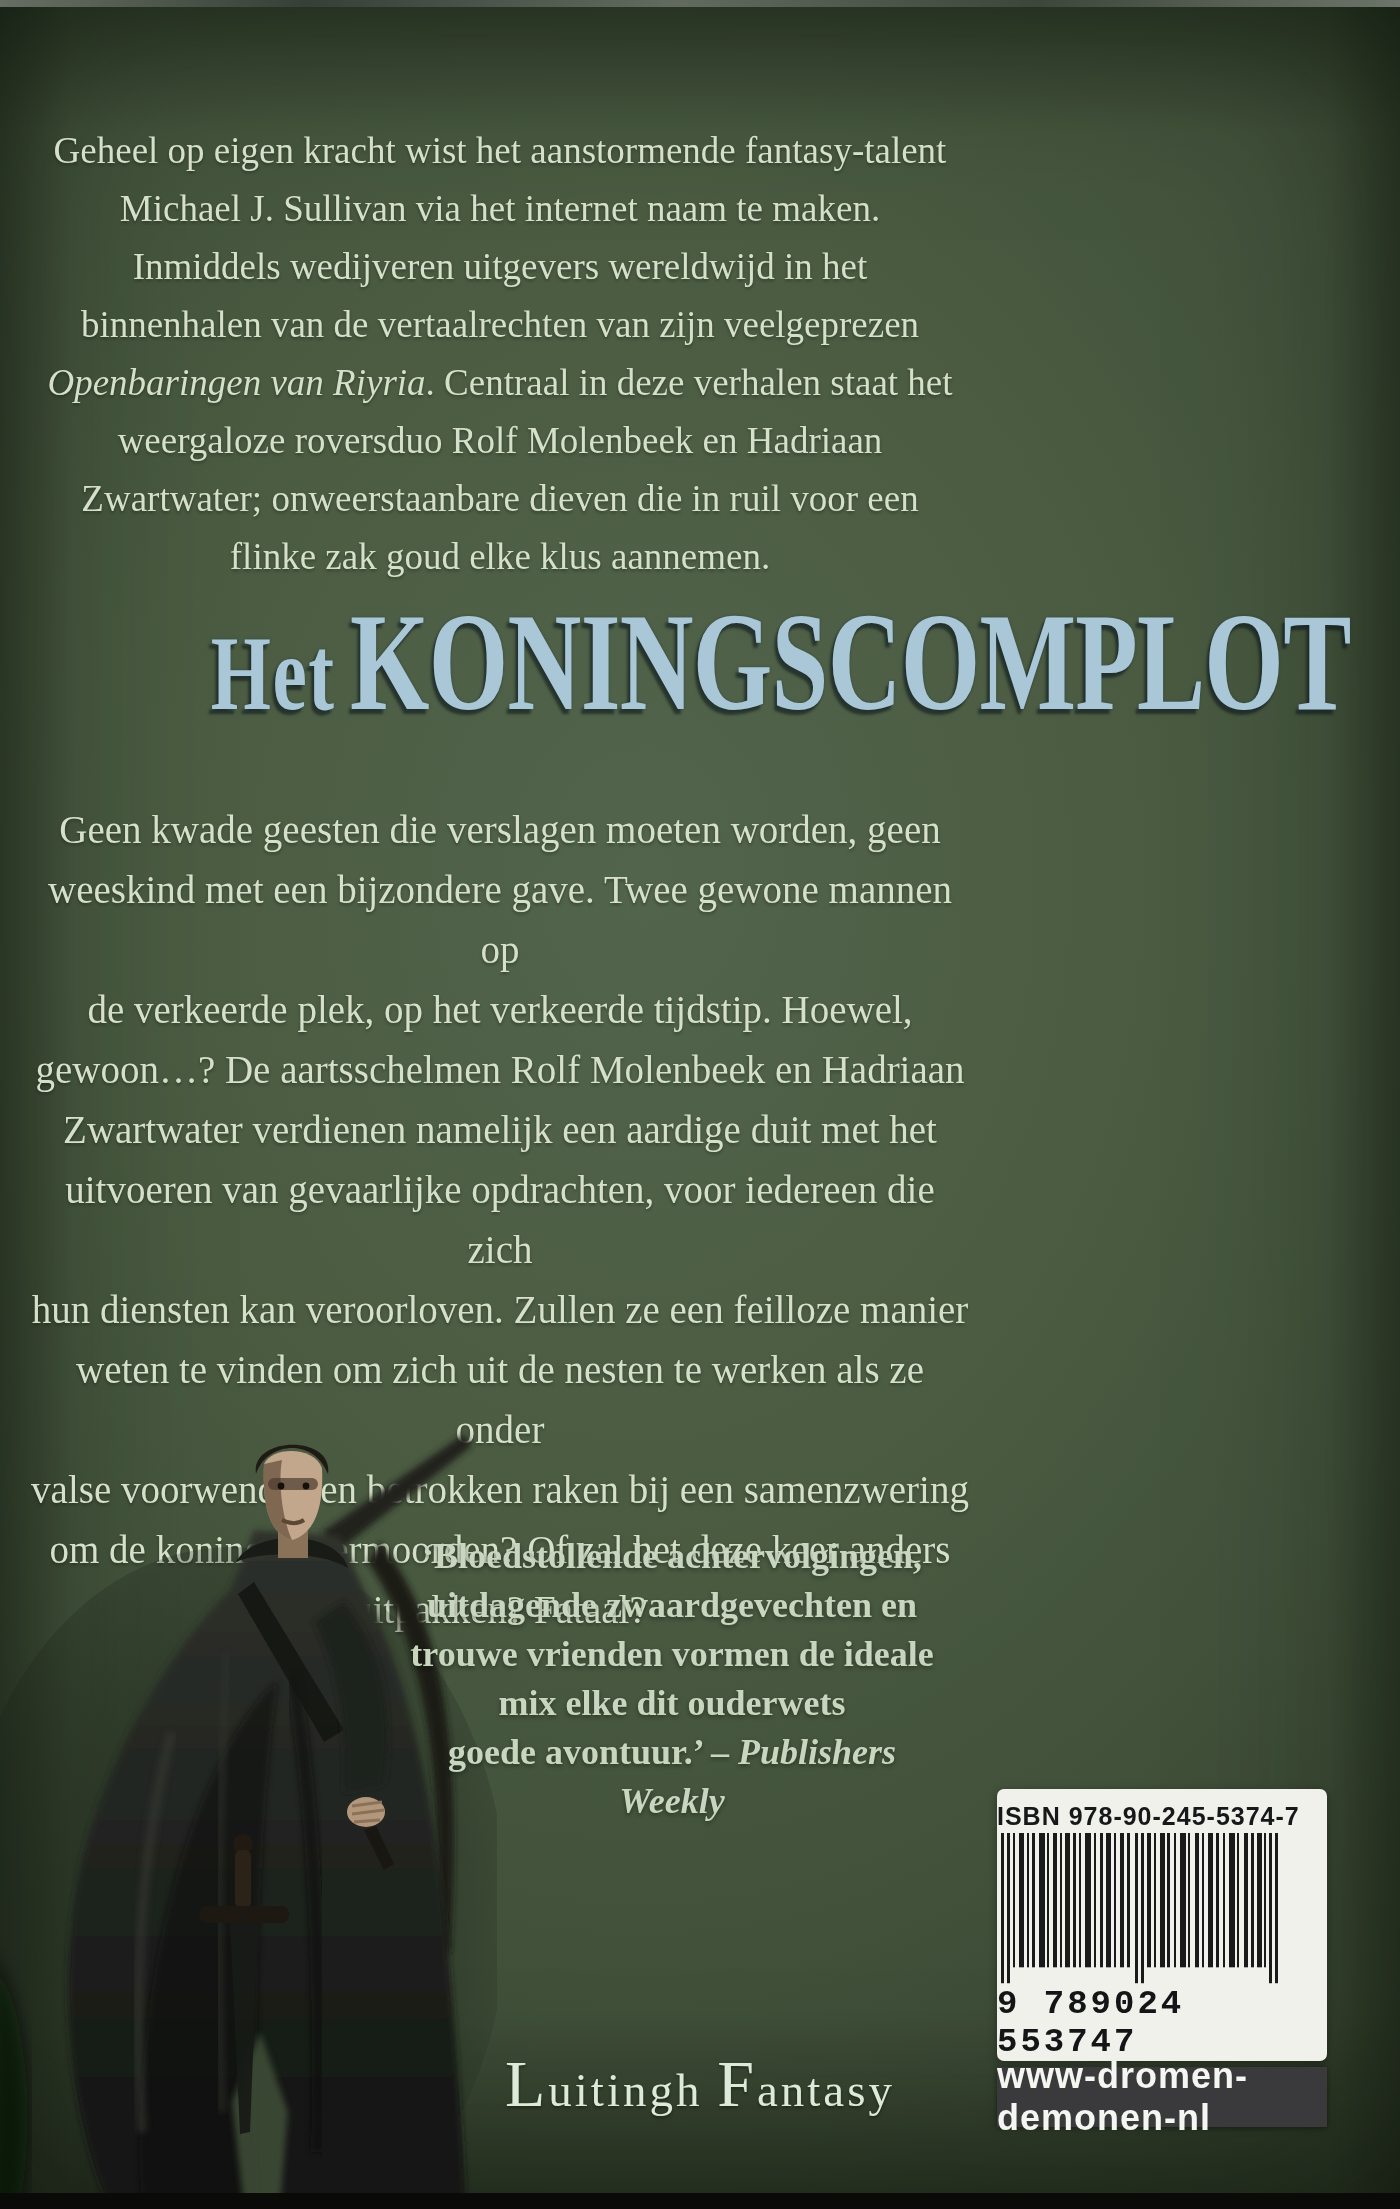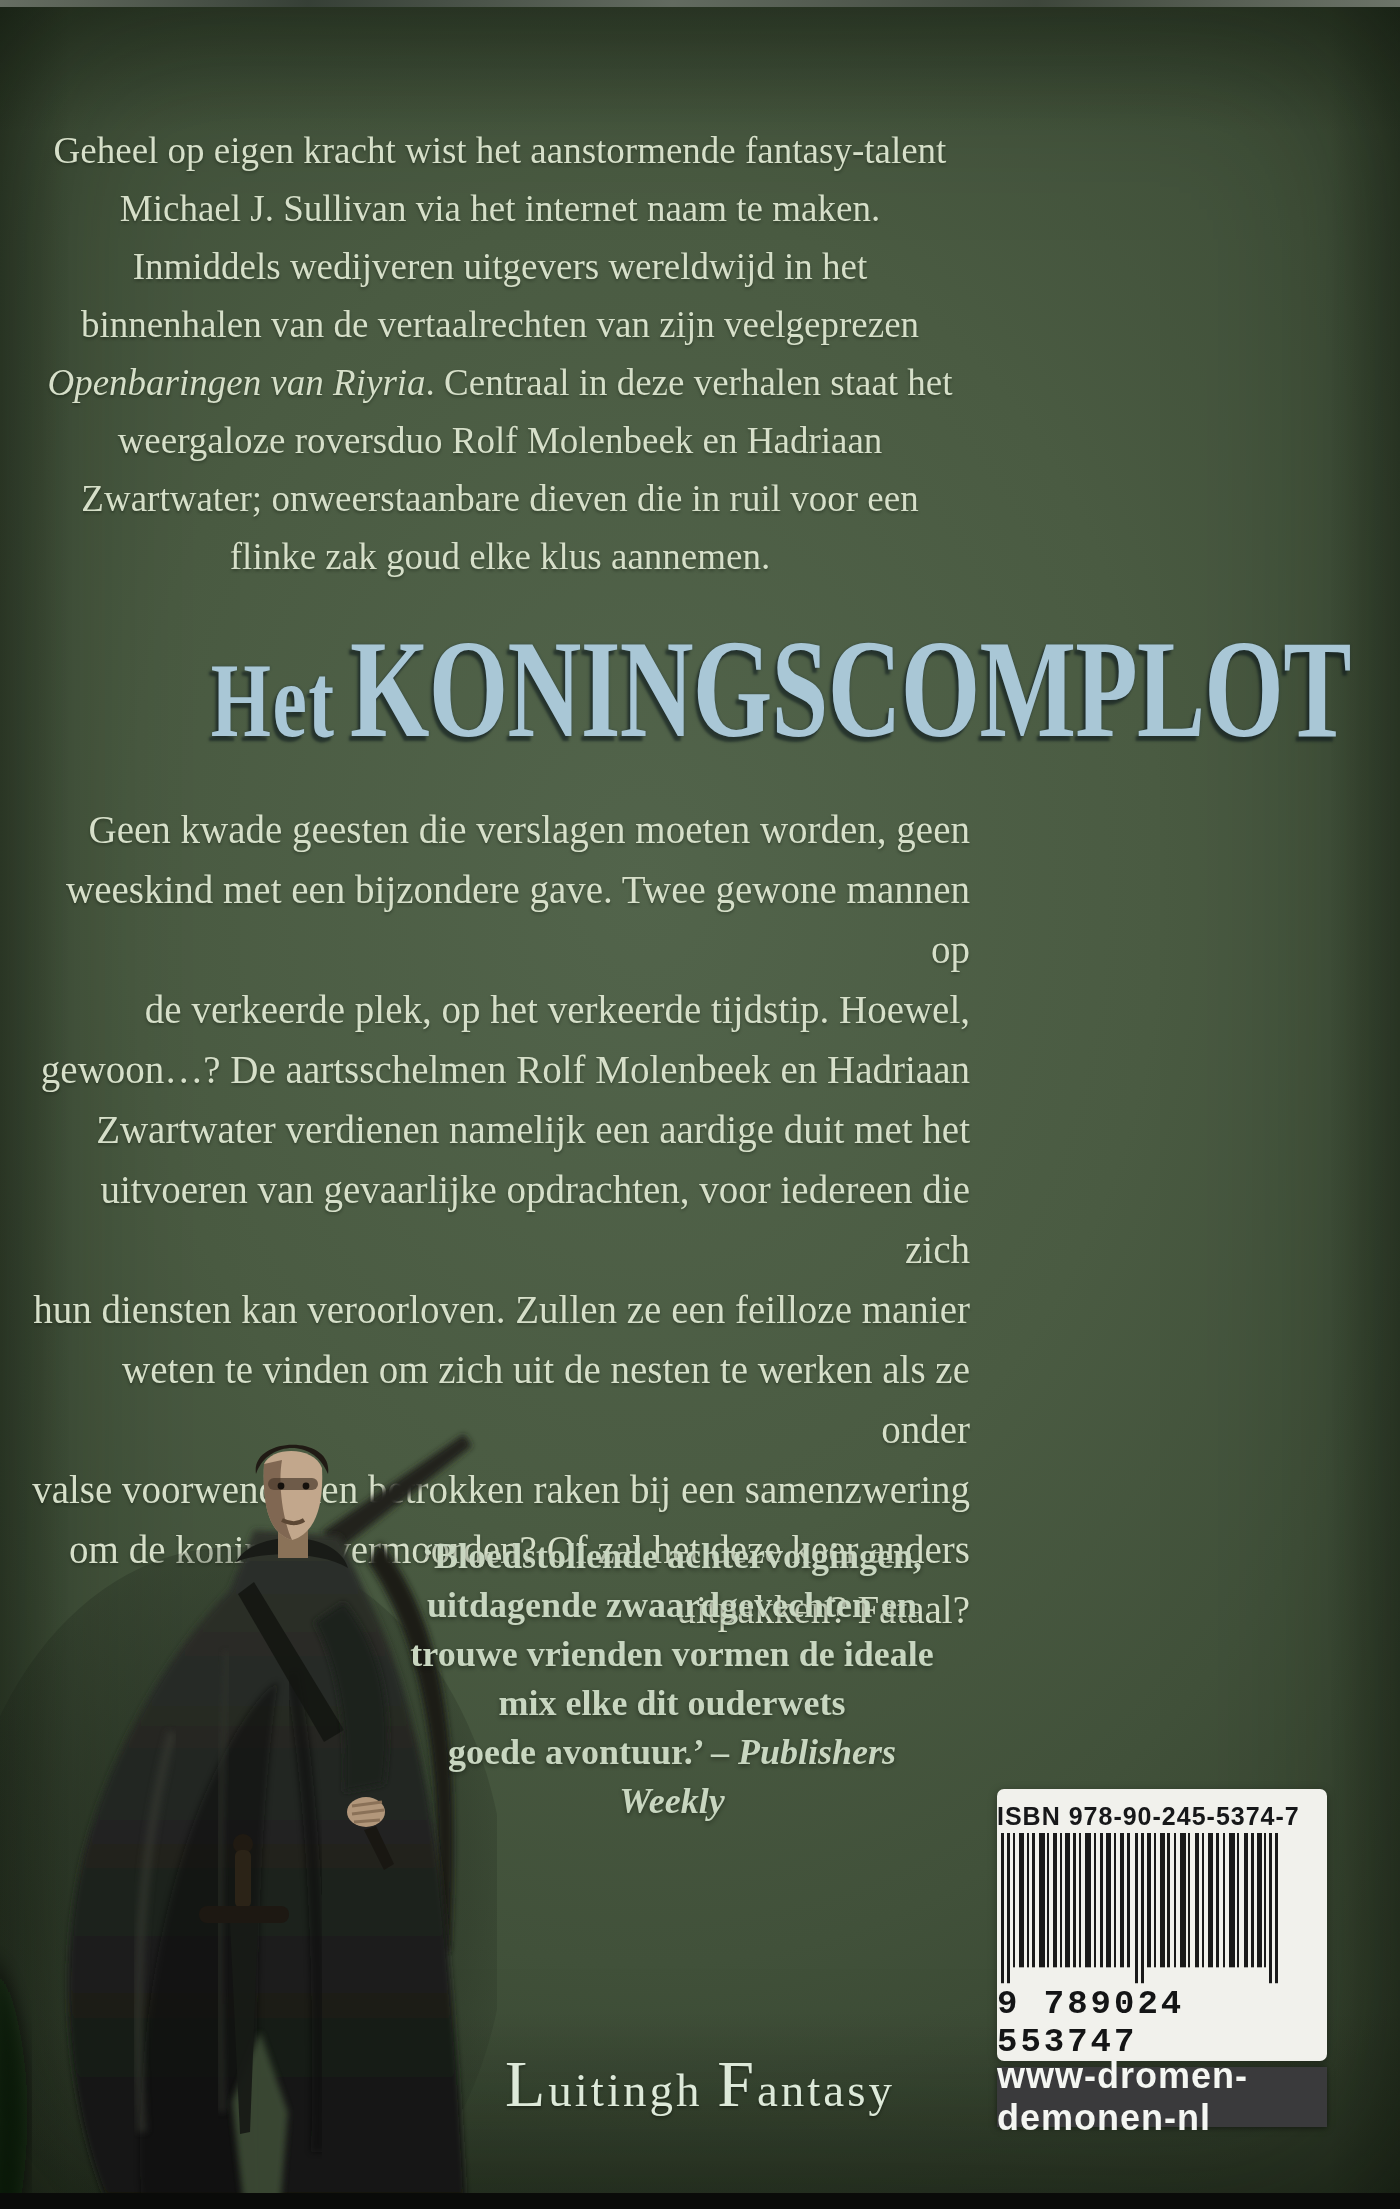--- a/index.html
+++ b/index.html
@@ -21,32 +21,32 @@
   .bottom-edge { position:absolute; bottom:0; left:0; right:0; height:16px; background:#0a0b09; }
 
   .intro {
     position:absolute; top:122px; left:30px; width:940px; text-align:center;
     font-size:37px; line-height:58px; color:#d6dfc9;
     text-shadow:0 2px 3px rgba(10,16,8,.35);
   }
   .intro .line, .synopsis .line, .review .line { display:block; }
   .em { font-style:italic; }
 
-  .title-block { position:absolute; top:608px; left:0; width:1000px; height:180px; text-align:center; }
+  .title-block { position:absolute; top:581px; left:0; width:1000px; height:180px; text-align:center; }
   .title-inner {
     display:inline-block; white-space:nowrap;
     transform:scaleX(.73); transform-origin:50% 50%;
     color:#a9c7d6; font-weight:bold;
     text-shadow:-4px 5px 3px rgba(8,18,26,.55), 0 0 3px rgba(24,44,62,.45);
   }
   .title-prefix { font-size:106px; letter-spacing:2px; padding-right:20px; }
   .title-main   { font-size:140px; letter-spacing:-1px; }
 
   .synopsis {
-    position:absolute; top:800px; left:30px; width:940px; text-align:right;
+    position:absolute; top:800px; left:30px; width:940px; text-align:center;
     font-size:39px; line-height:60px; color:#d6dfc9;
     text-shadow:0 2px 3px rgba(10,16,8,.35);
   }
 
   .review {
     position:absolute; top:1532px; left:340px; width:664px; text-align:center;
     font-size:36px; line-height:49px; font-weight:bold; color:#c8d6c0;
     text-shadow:0 2px 4px rgba(10,16,8,.45);
   }
 

